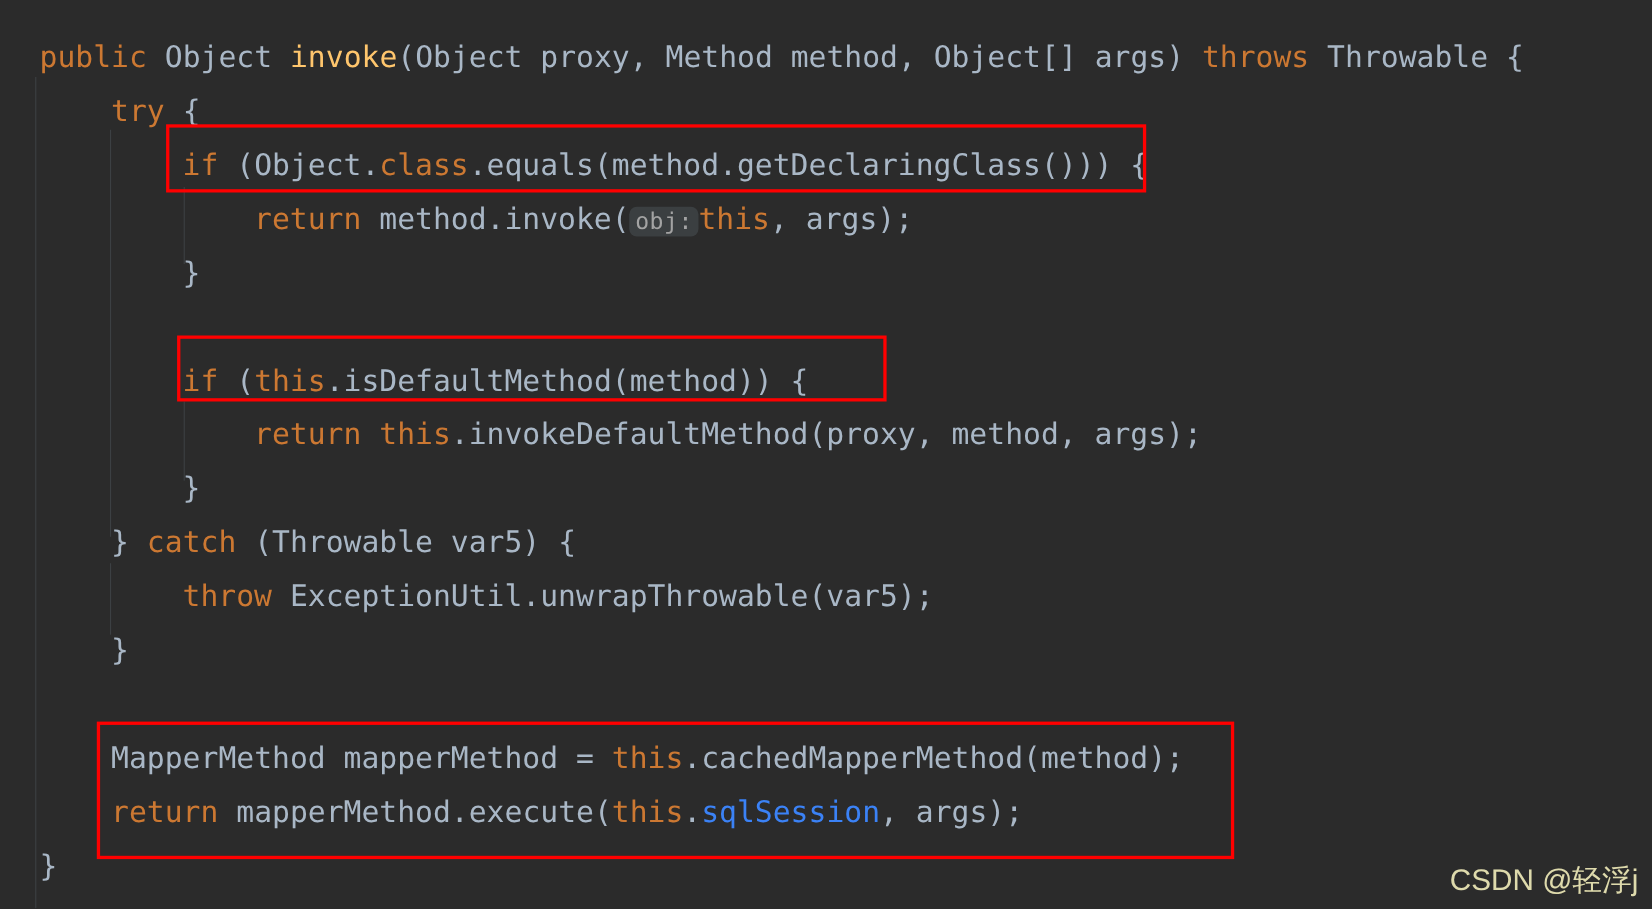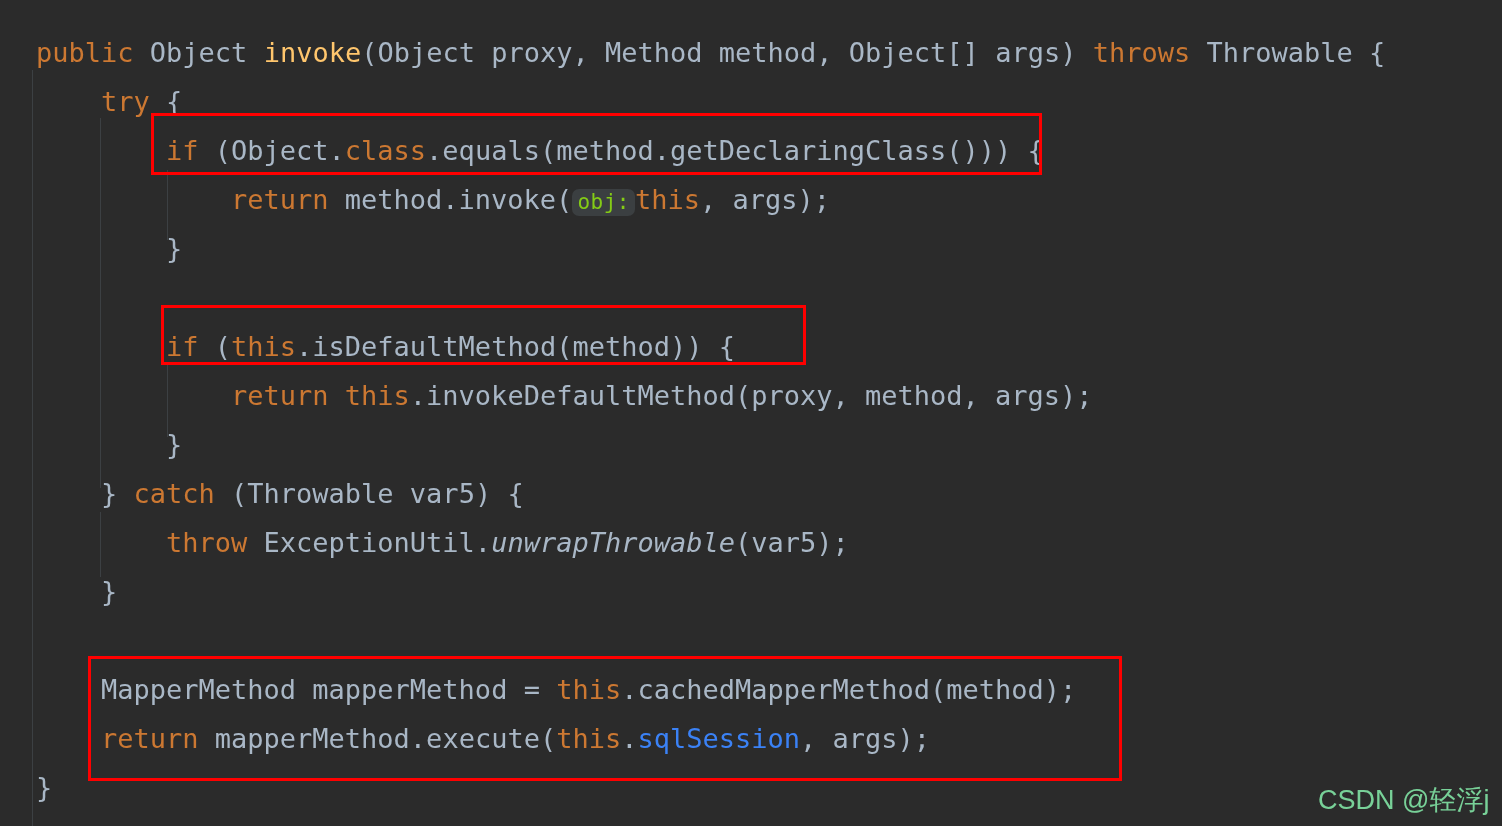--- a/index.html
+++ b/index.html
@@ -41,45 +41,45 @@
     left: 36px;
     height: 49px;
     white-space: pre;
   }
 
   
   .kw   { color: #cc7832; }          
   .id   { color: #a9b7c6; }          
   .fn   { color: #ffc66d; }          
   .fld  { color: #3b82f6; }          
-  .ital { font-style: italic; }
+  .ital { }
 
   
   .hint {
-    color: #84cc16;
+    color: #a3a3a3;
     background: #3b3f41;
     border-radius: 7px;
     padding: 1px 5px 2px 5px;
     font-size: 21px;
     letter-spacing: 0.5px;
   }
 
   
   .redbox {
     position: absolute;
     border: 3px solid #ff0000;
     box-sizing: border-box;
     pointer-events: none;
     background: transparent;
   }
 
   
   #watermark {
     position: absolute;
-    color: #86efac;
+    color: #fef9c3;
     font-family: "Liberation Sans", "DejaVu Sans", sans-serif;
     font-size: 27px;
     opacity: 0.85;
     white-space: nowrap;
   }
 </style>
 </head>
 <body>
 
 <div id="screen">

